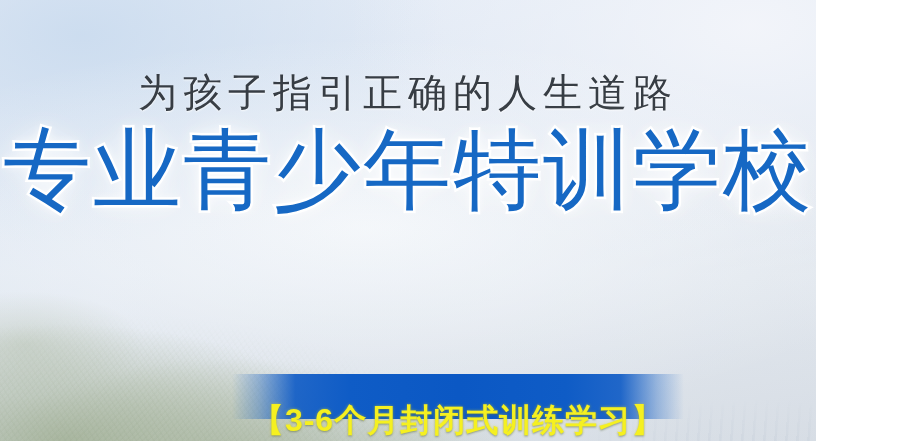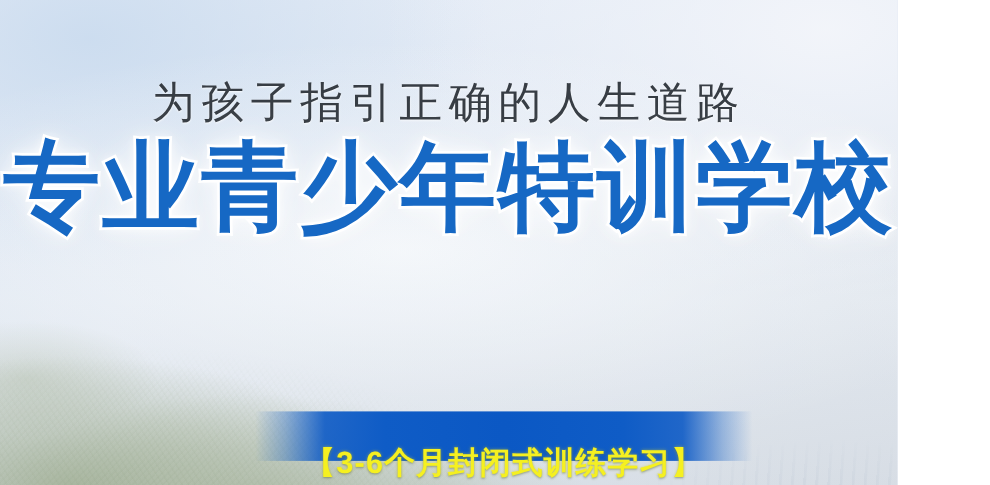--- a/index.html
+++ b/index.html
@@ -101,21 +101,21 @@
   }
 
   .headline {
     position: absolute;
     top: 124px;
     left: 0;
     right: 0;
     text-align: center;
     font-size: 88px;
     line-height: 1.05;
-    font-weight: 700;
+    font-weight: 400;
     letter-spacing: 2px;
     color: #1668c4;
     white-space: nowrap;
     -webkit-text-stroke: 5px #ffffff;
     paint-order: stroke fill;
     text-shadow:
       0 0 10px rgba(255,255,255,0.95),
       0 0 20px rgba(255,255,255,0.8),
       0 0 34px rgba(255,255,255,0.6);
   }
@@ -161,21 +161,21 @@
   }
   .strip-text {
     font-weight: 900;
     color: #f5f020;
     letter-spacing: 1px;
     text-shadow:
       0 0 3px rgba(245,240,32,0.55),
       0 1px 2px rgba(0,30,90,0.45);
   }
   .strip-1 .strip-text { font-size: 28px; letter-spacing: 2px; }
-  .strip-2 .strip-text { font-size: 28px; letter-spacing: 1px; margin-top: 48px; }
+  .strip-2 .strip-text { font-size: 32px; letter-spacing: 1px; margin-top: 48px; }
 </style>
 </head>
 <body>
 
 <div id="banner-root">
 
   <div class="bg-layer bg-sky"></div>
   <div class="bg-layer bg-glow-left"></div>
   <div class="bg-layer bg-glow-right"></div>
   <div class="bg-layer bg-mist-mid"></div>

